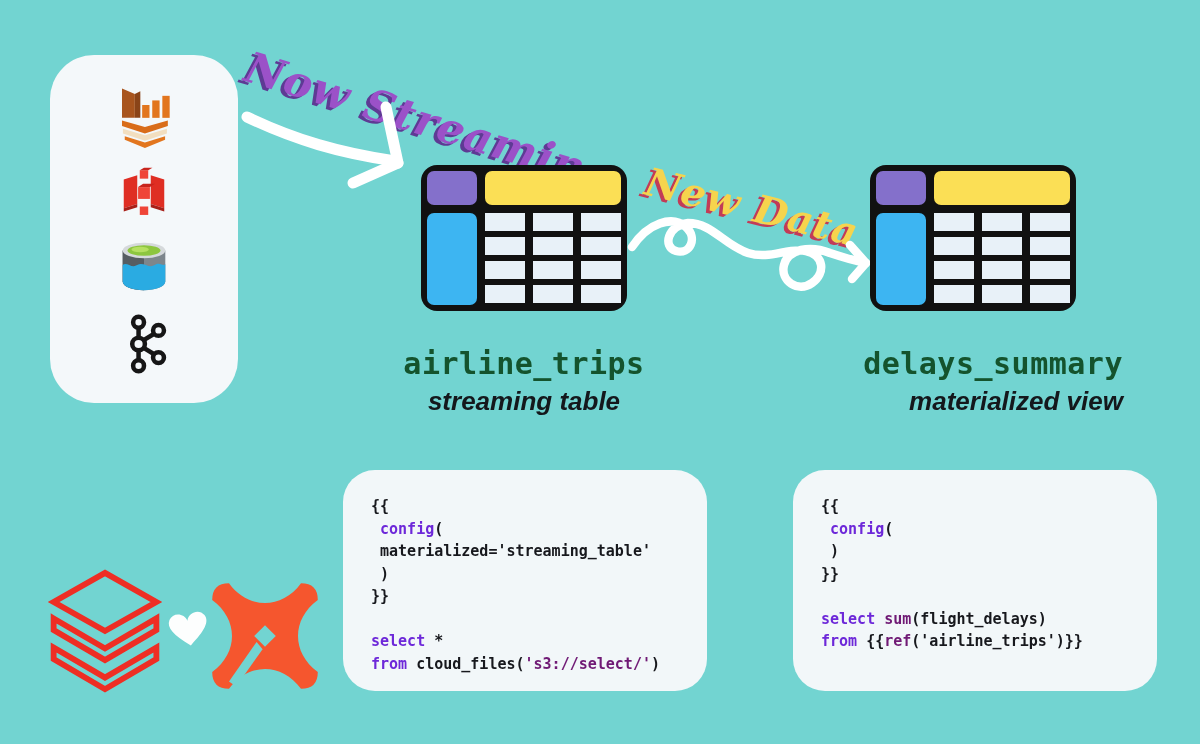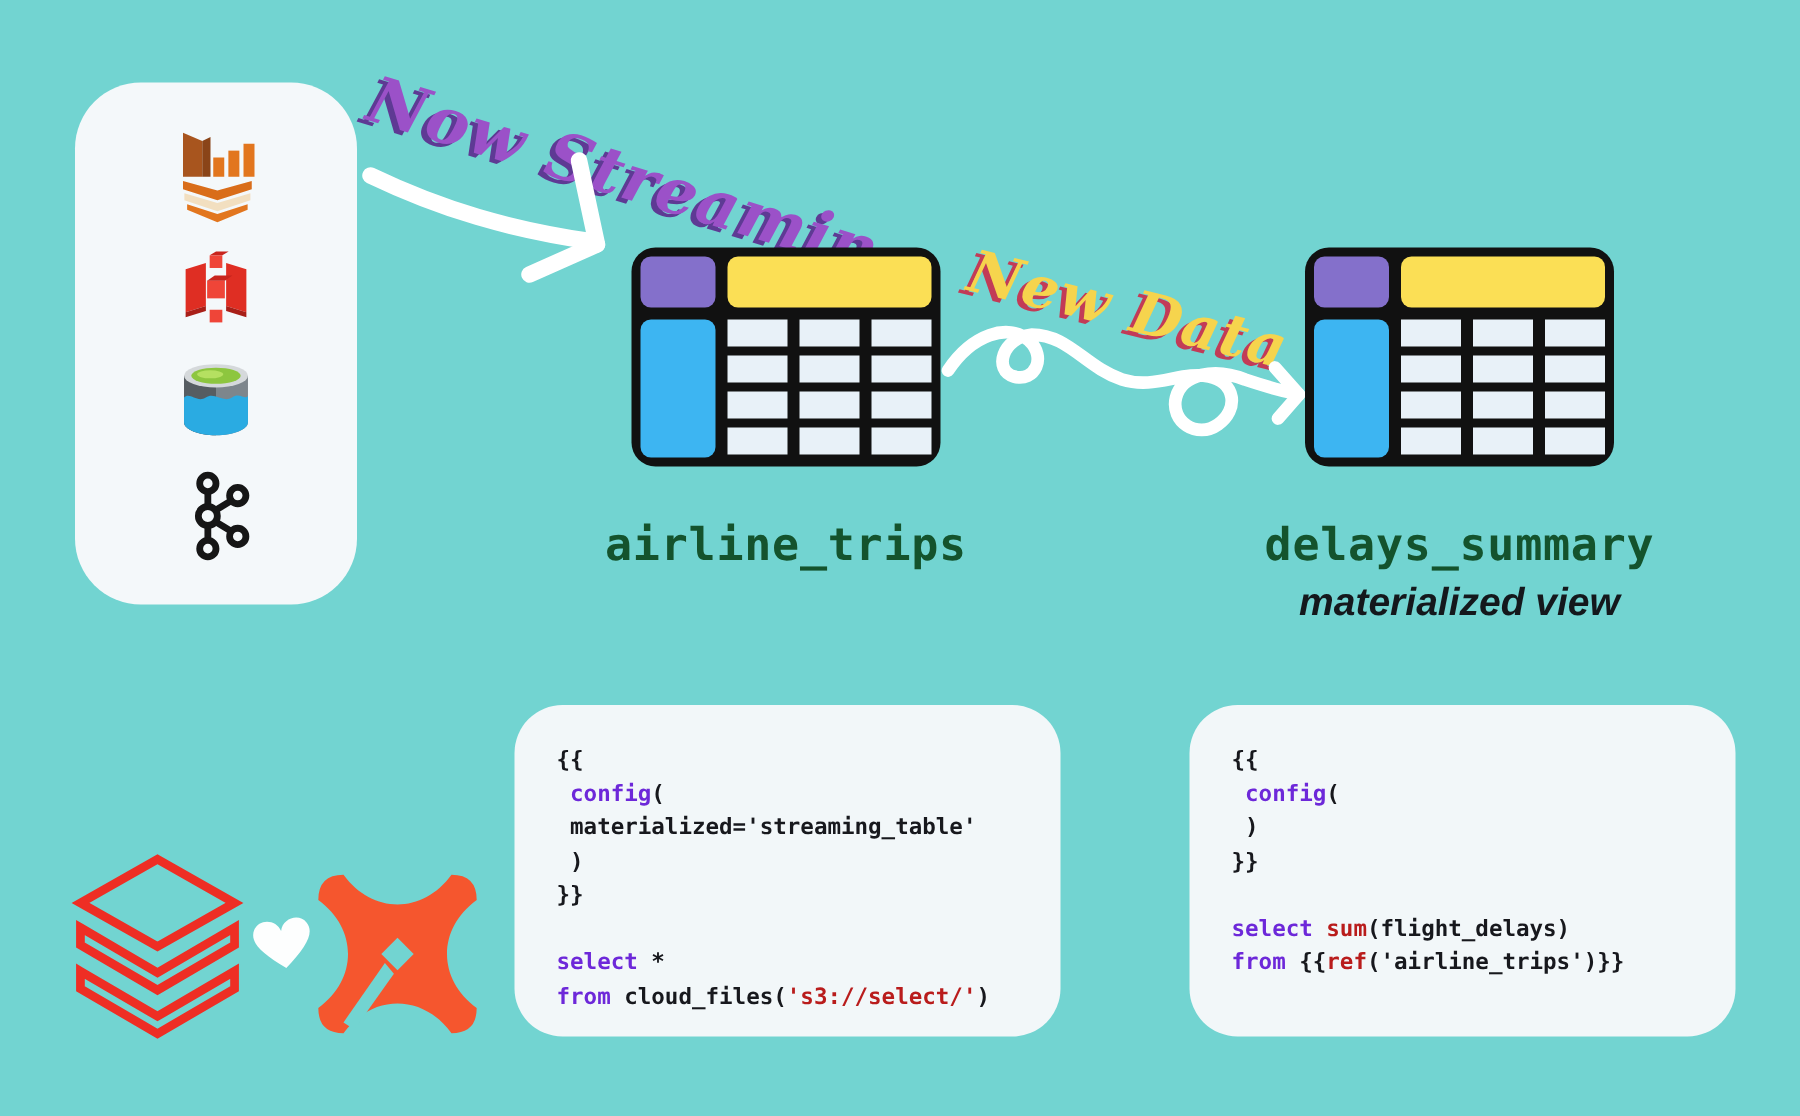--- a/index.html
+++ b/index.html
@@ -50,21 +50,21 @@
   .code-card{
     width:364px;height:221px;background:#f2f7f9;border-radius:32px;
     padding:25px 0 0 28px;box-sizing:border-box;
   }
   .code-line{
     font-family:"DejaVu Sans Mono", monospace;
     font-size:15px;line-height:22.5px;font-weight:700;white-space:pre;
   }
   .tok-t{color:#17181d}
   .tok-k{color:#6d28d9}
-  .tok-s{color:#b91c1c}
+  .tok-s{color:#701a75}
 </style>
 </head>
 <body>
 
 <div>
 
   <div class="abs panel">
     <div class="icon-slot">
       <svg width="66" height="70" viewBox="0 0 72 76">
         <polygon points="12,8 26,14 26,40 12,40" fill="#a8551e"></polygon>
@@ -173,22 +173,23 @@
         <rect x="115" y="99" width="40" height="18"></rect>
         <rect x="163" y="99" width="40" height="18"></rect>
       <rect x="67" y="123" width="40" height="18"></rect>
         <rect x="115" y="123" width="40" height="18"></rect>
         <rect x="163" y="123" width="40" height="18"></rect>
     </g>
   </svg>
 
   <div class="abs node-label" style="left:374px;top:346px;">
     <div class="node-title">airline_trips</div>
-  </div>
-  <div class="abs node-label" style="left:823px;top:346px;">
+    <div class="node-sub">streaming table</div>
+  </div>
+  <div class="abs node-label" style="left:823px;top:346px;text-align:right;">
     <div class="node-title">delays_summary</div>
     <div class="node-sub">materialized view</div>
   </div>
 
   <div class="abs code-card" style="left:343px;top:470px;">
     <div>
         <div class="code-line"><span class="tok-t">{{</span></div>
         <div class="code-line"><span class="tok-t"> </span><span class="tok-k">config</span><span class="tok-t">(</span></div>
         <div class="code-line"><span class="tok-t"> materialized='streaming_table'</span></div>
         <div class="code-line"><span class="tok-t"> )</span></div>

